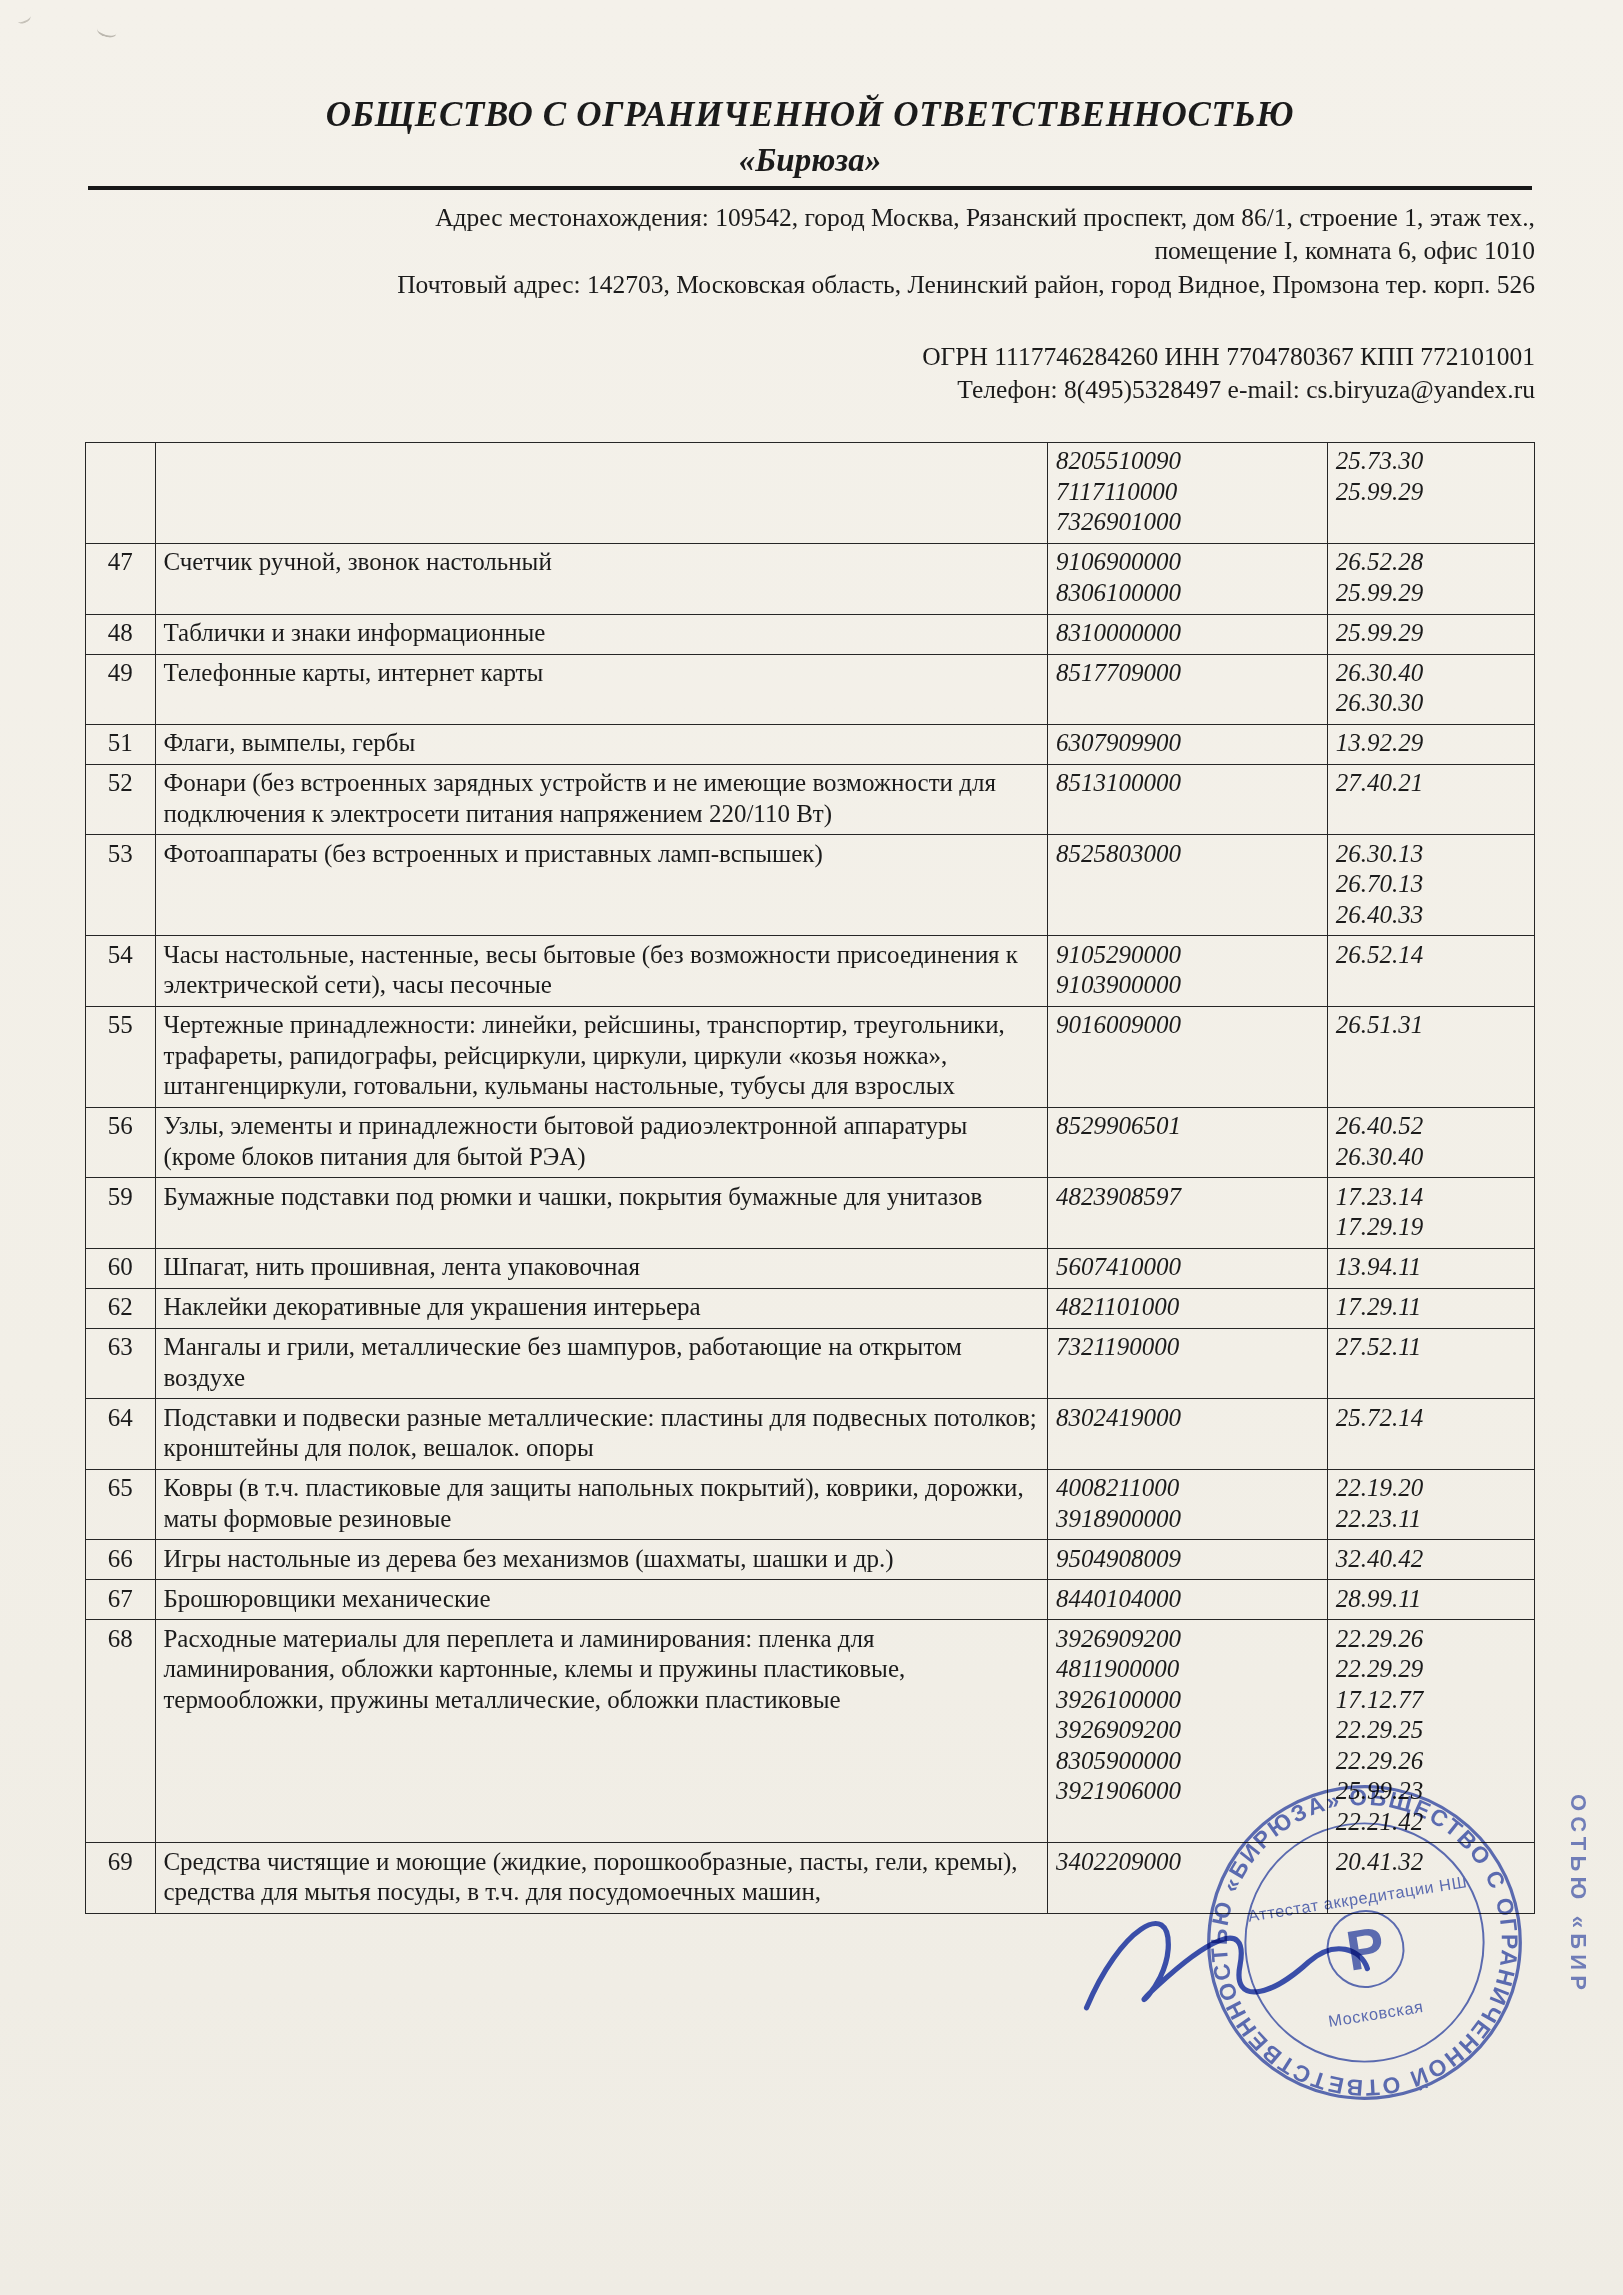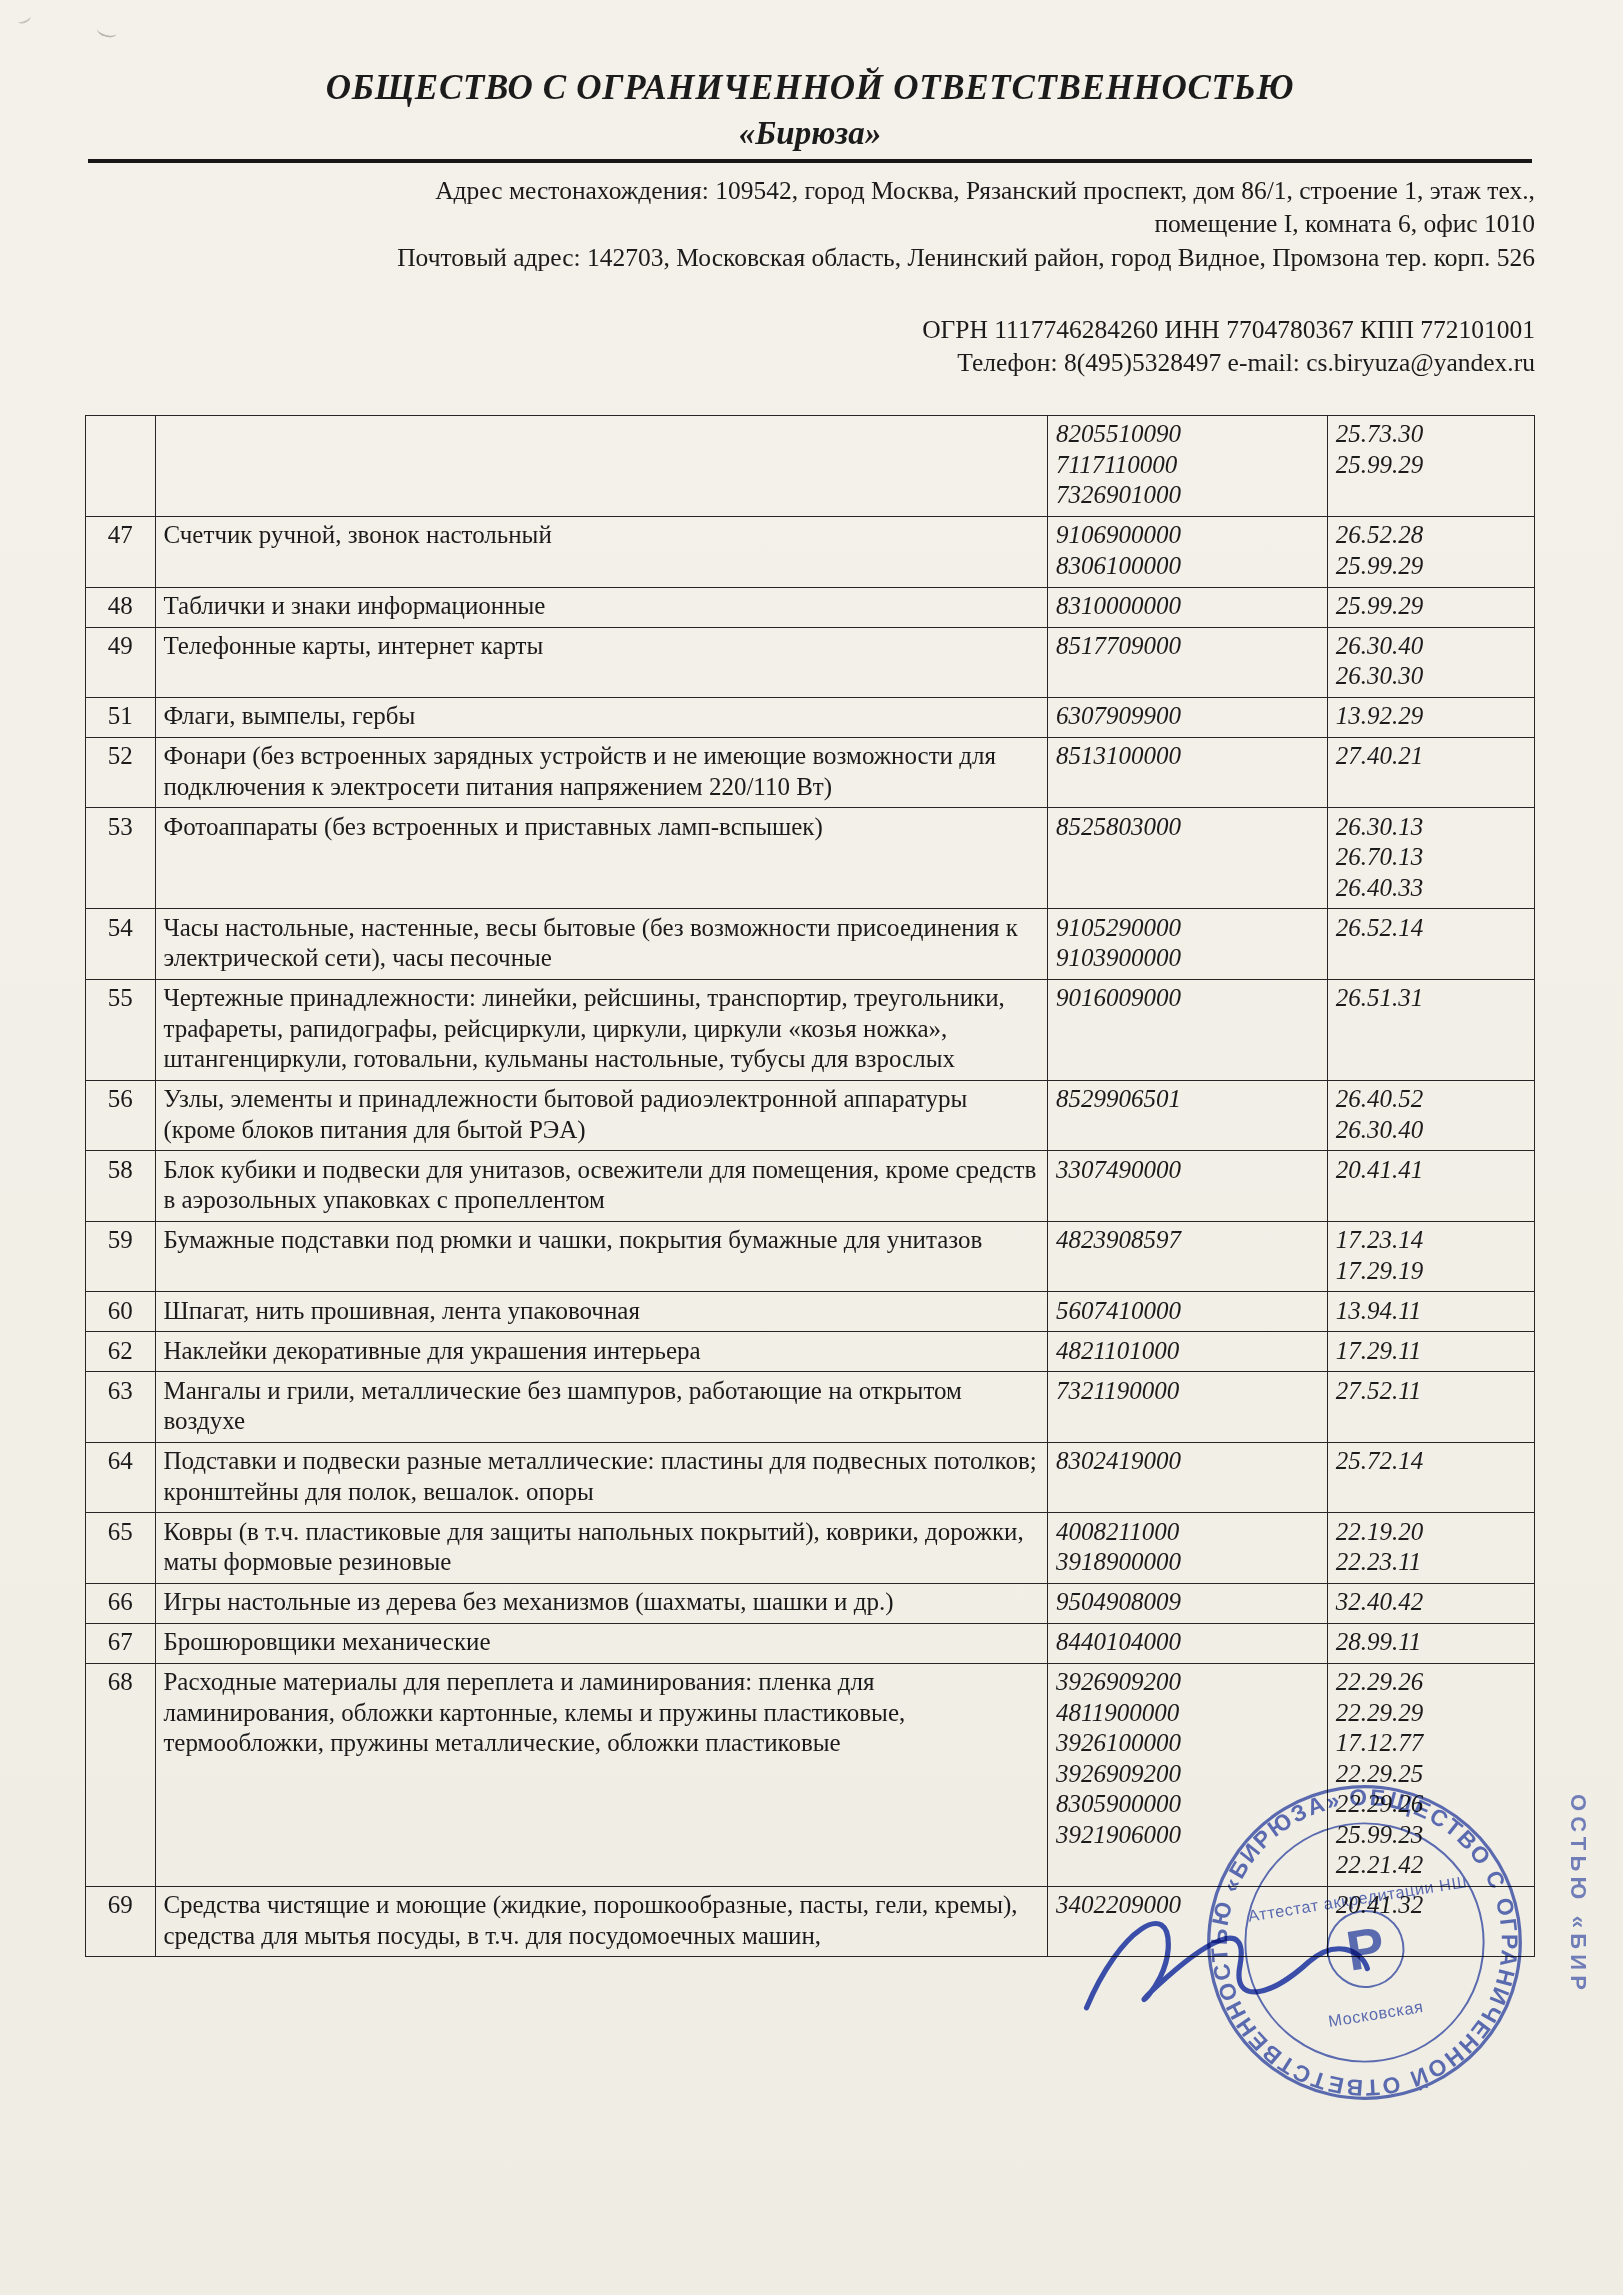--- a/index.html
+++ b/index.html
@@ -7,21 +7,21 @@
   .page {
     position: relative;
     width: 1623px;
     height: 2295px;
     margin: 0 auto;
     background: linear-gradient(180deg, #f4f1ea 0%, #f2efe7 60%, #efece4 100%);
     font-family: "Liberation Serif", serif;
     color: #1b1b1b;
     overflow: hidden;
   }
-  .content { padding: 68px 88px 0 85px; }
+  .content { padding: 95px 88px 0 85px; }
 
   
   .scan-mark { position: absolute; border-bottom: 2px solid #8f8a80; border-radius: 50%; opacity: .45; }
   .m1 { left: 17px; top: 14.4px; width: 14.4px; height: 9.2px; transform: rotate(-24deg); }
   .m2 { left: 97px; top: 25px; width: 19.6px; height: 11.8px; transform: rotate(14deg); opacity: .55; }
 
   
   .company-type { font-size: 35px; font-weight: bold; font-style: italic; text-align: center; letter-spacing: 0.7px; }
   .company-name { font-size: 33px; font-weight: bold; font-style: italic; text-align: center; margin-top: 6.5px; }
   .rule { height: 3.9px; background: #181818; margin: 7.9px 2.6px 10.5px 2.6px; }
@@ -151,26 +151,20 @@
             <td class="c-desc">Чертежные принадлежности: линейки, рейсшины, транспортир, треугольники, трафареты, рапидографы, рейсциркули, циркули, циркули «козья ножка», штангенциркули, готовальни, кульманы настольные, тубусы для взрослых</td>
             <td class="c-code">9016009000</td>
             <td class="c-class">26.51.31</td>
           </tr>
           <tr>
             <td class="c-num">56</td>
             <td class="c-desc">Узлы, элементы и принадлежности бытовой радиоэлектронной аппаратуры (кроме блоков питания для бытой РЭА)</td>
             <td class="c-code">8529906501</td>
             <td class="c-class">26.40.52
 26.30.40</td>
-          </tr>
-          <tr>
-            <td class="c-num">58</td>
-            <td class="c-desc">Блок кубики и подвески для унитазов, освежители для помещения, кроме средств в аэрозольных упаковках с пропеллентом</td>
-            <td class="c-code">3307490000</td>
-            <td class="c-class">20.41.41</td>
           </tr>
           <tr>
             <td class="c-num">59</td>
             <td class="c-desc">Бумажные подставки под рюмки и чашки, покрытия бумажные для унитазов</td>
             <td class="c-code">4823908597</td>
             <td class="c-class">17.23.14
 17.29.19</td>
           </tr>
           <tr>
             <td class="c-num">60</td>

